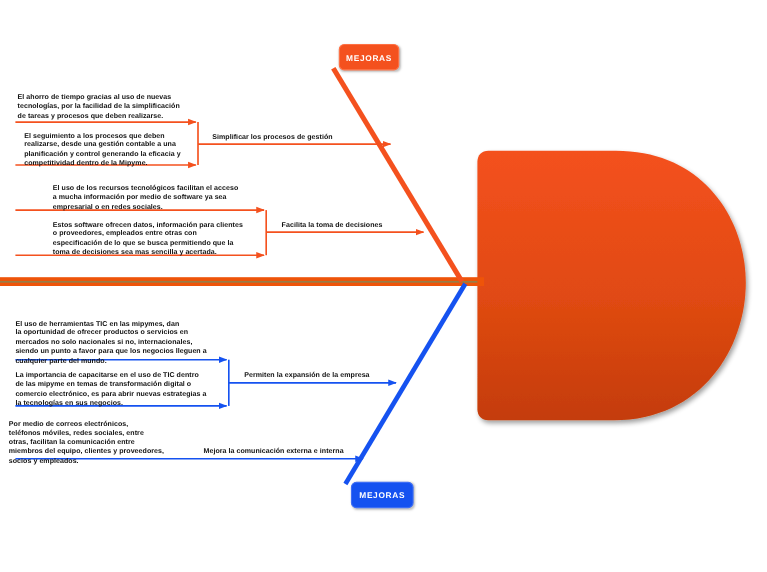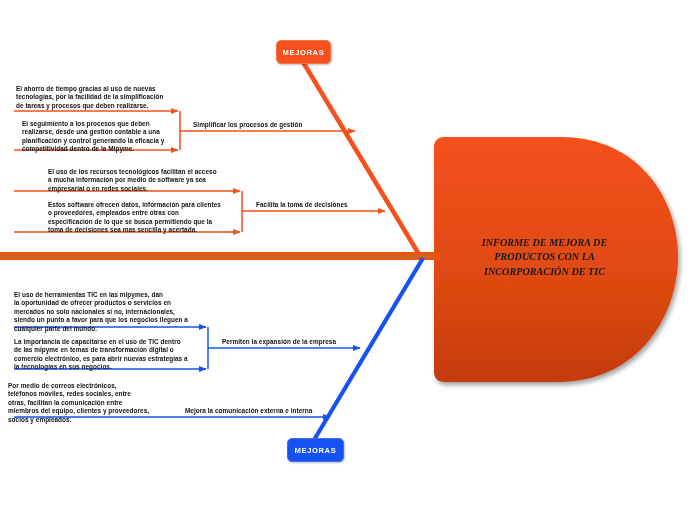--- a/index.html
+++ b/index.html
@@ -33,20 +33,21 @@
   .badge{
     position:absolute;
     display:flex;align-items:center;justify-content:center;
     font-family:"Liberation Sans", sans-serif;
     font-size:7.6px;
     font-weight:bold;
     letter-spacing:0.6px;
     color:#ffffff;
     border-radius:5px;
     box-shadow:1px 1px 2px rgba(0,0,0,0.25);
+    margin-left:32px;
   }
   #badge-top{
     left:276px;top:40px;width:53px;height:22px;
     background:#f4511e;border:1.2px solid #ff7043;
   }
   #badge-bottom{
     left:287px;top:438px;width:55px;height:22px;
     background:#1552f0;border:1.2px solid #3d6ef5;
   }
   #head-title{
@@ -188,17 +189,14 @@
 otras, facilitan la comunicación entre
 miembros del equipo, clientes y proveedores,
 socios y empleados.</div>
 
   <div class="cause-label" style="left:185px;top:407px;">Mejora la comunicación externa e interna</div>
 
   <div class="badge" id="badge-top">MEJORAS</div>
 
   <div class="badge" id="badge-bottom">MEJORAS</div>
 
-  <div id="head-title">INFORME DE MEJORA DE
-PRODUCTOS CON LA
-INCORPORACIÓN DE TIC</div>
 
 </div>
 
 </body></html>

